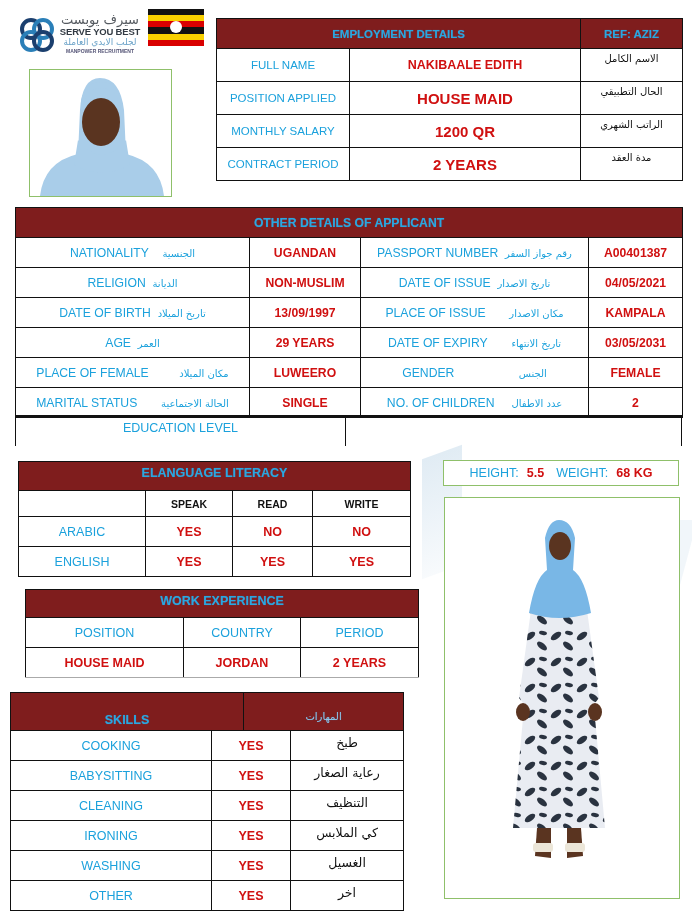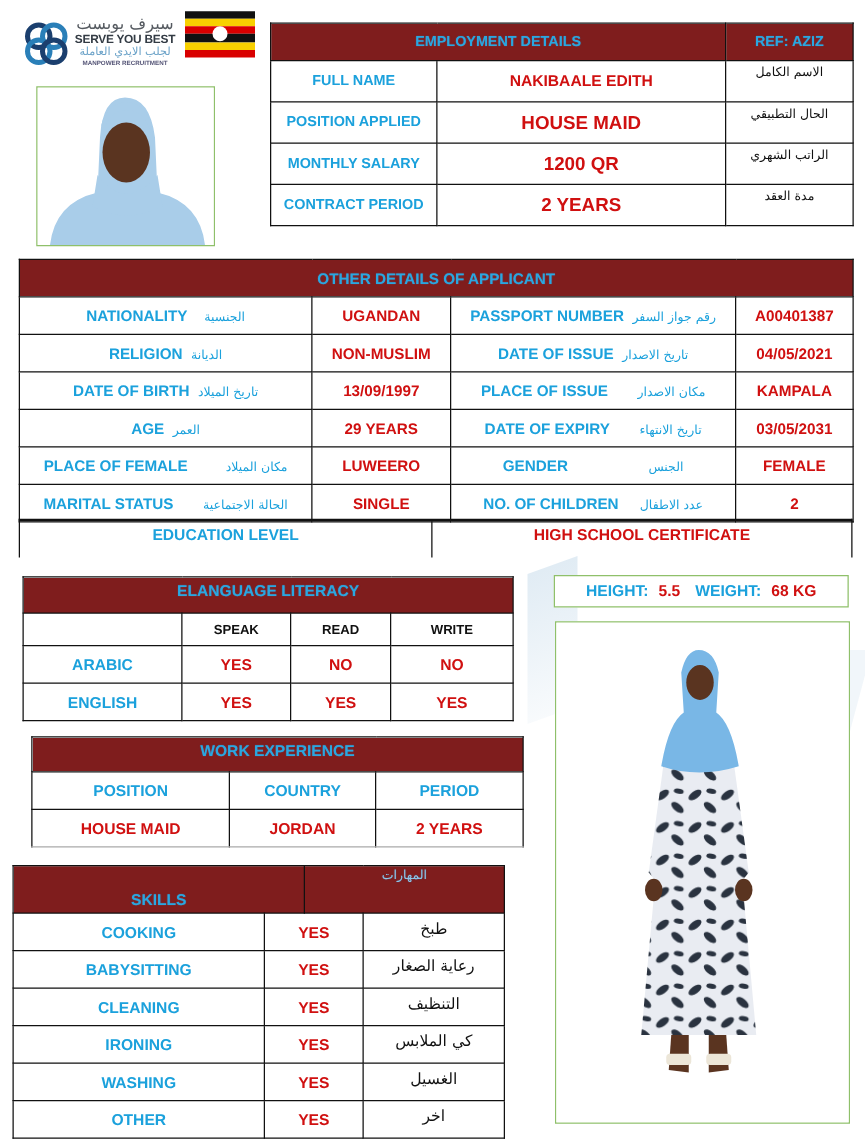--- a/index.html
+++ b/index.html
@@ -1,21 +1,21 @@
 <!DOCTYPE html>
 <html><head>
 <meta charset="utf-8">
 <style>
   * { box-sizing: border-box; margin: 0; padding: 0; }
   html, body { width: 692px; height: 912px; background: #ffffff; overflow: hidden; }
   body { position: relative; font-family: "Liberation Sans", "DejaVu Sans", sans-serif; font-weight: bold; }
 
   .abs { position: absolute; }
   .hdr { background: #7f1d1d; color: #2aa7e0; font-weight: bold; font-size: 11.5px; text-align: center; text-shadow: 0 0 1px rgba(60,140,200,0.6); }
-  .lbl { color: #1ba1dc; font-weight: bold; }
+  .lbl { color: #1ba1dc; font-weight: normal; }
   .val { color: #d01010; font-weight: bold; }
   .ar  { color: #1ba1dc; font-weight: normal; font-size: 10px; font-family: "DejaVu Sans", sans-serif; direction: rtl; }
   .arb { color: #111; font-weight: normal; font-size: 10px; font-family: "DejaVu Sans", sans-serif; direction: rtl; }
 
   table { border-collapse: collapse; table-layout: fixed; }
   td { border: 1px solid #111; text-align: center; vertical-align: middle; padding: 0; overflow: hidden; white-space: nowrap; }
 
   
   .wm1 { left: 422px; top: 452px; width: 40px; height: 120px; background: linear-gradient(180deg, rgba(200,220,235,0.55), rgba(220,232,242,0.2)); transform: skewY(-20deg); }
   .wm2 { left: 600px; top: 520px; width: 80px; height: 130px; background: rgba(225,236,245,0.45); transform: skewX(-15deg); }
@@ -174,21 +174,20 @@
     <td><span class="lbl">MARITAL STATUS</span>&nbsp;&nbsp;&nbsp;&nbsp;&nbsp;&nbsp;&nbsp;<span class="ar">الحالة الاجتماعية</span></td>
     <td class="val">SINGLE</td>
     <td><span class="lbl">NO. OF CHILDREN</span>&nbsp;&nbsp;&nbsp;&nbsp;&nbsp;<span class="ar">عدد الاطفال</span></td>
     <td class="val">2</td>
   </tr>
 </tbody>
   </table>
 
 <div class="abs" style="left:15px;top:415px;width:667px;height:31px;border-top:2px solid #111;border-left:1px solid #111;border-right:1px solid #111;display:flex;">
   <div class="lbl" style="width:330px;border-right:1px solid #111;text-align:center;font-size:12.5px;padding-top:4px;">EDUCATION LEVEL</div>
-  <div class="val" style="flex:1;text-align:center;font-size:12.5px;padding-top:4px;">HIGH SCHOOL CERTIFICATE</div>
 </div>
 
 <table class="abs lang">
   <colgroup>
       <col style="width:127px">
       <col style="width:87px">
       <col style="width:80px">
       <col style="width:98px">
     </colgroup>
   <tbody>
@@ -242,21 +241,21 @@
 <table class="abs skills">
   <colgroup>
       <col style="width:201px">
       <col style="width:32px">
       <col style="width:47px">
       <col style="width:113px">
     </colgroup>
   <tbody>
       <tr>
     <td class="hdr" colspan="2" style="height:38px;vertical-align:top;padding-top:20px">SKILLS</td>
-    <td class="hdr" colspan="2" style="height:30px;vertical-align:top;padding-top:2px;font-weight:normal;font-size:10px;font-family:'DejaVu Sans',sans-serif;color:#8fc6e8">المهارات</td>
+    <td class="hdr" colspan="2" style="height:30px;vertical-align:top;padding-top:18px;font-weight:normal;font-size:10px;font-family:'DejaVu Sans',sans-serif;color:#8fc6e8">المهارات</td>
   </tr>
   <tr>
     <td class="lbl">COOKING</td>
     <td class="val" colspan="2">YES</td>
     <td class="arb" style="vertical-align:top;padding-top:4px">طبخ</td>
   </tr>
   <tr>
     <td class="lbl">BABYSITTING</td>
     <td class="val" colspan="2">YES</td>
     <td class="arb" style="vertical-align:top;padding-top:4px">رعاية الصغار</td>

